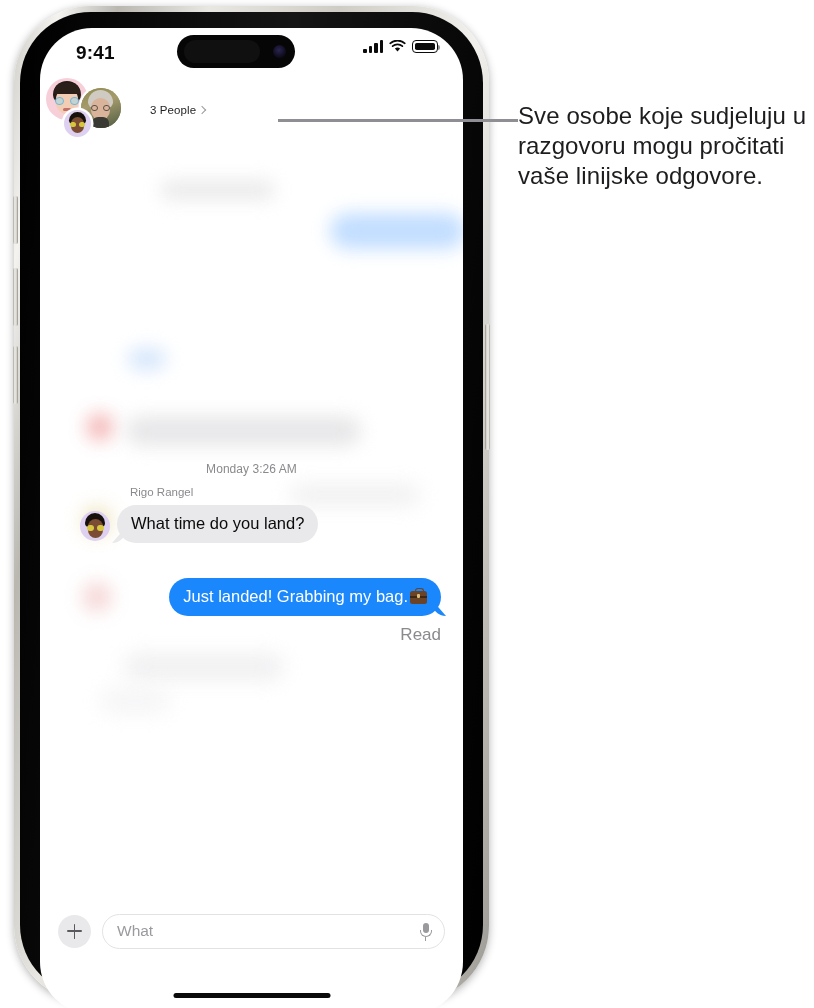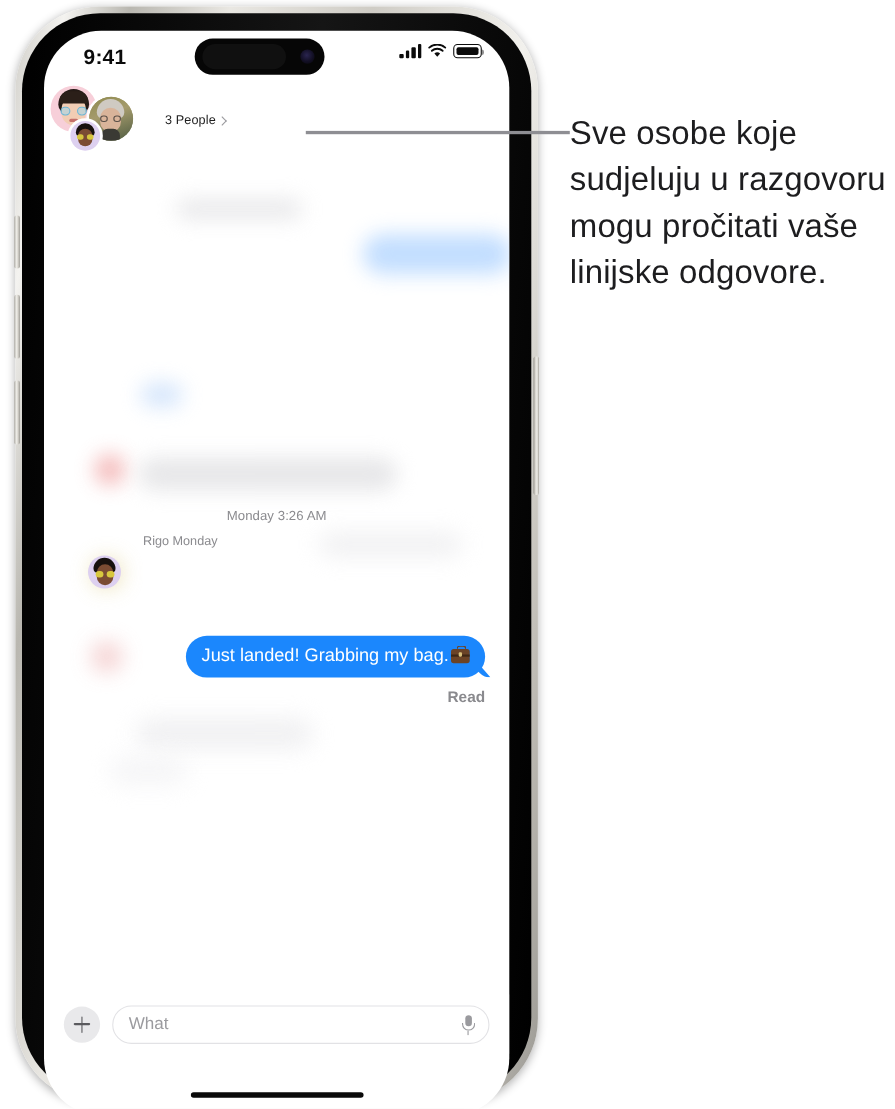--- a/index.html
+++ b/index.html
@@ -358,23 +358,23 @@
   }
   .bag-emoji .body { position:absolute; left:0; top:3px; width:17px; height:13px; border-radius:2.5px; background:#6b4326; }
   .bag-emoji .handle{ position:absolute; left:5px; top:0px; width:7px; height:5px; border:1.6px solid #6b4326; border-bottom:none; border-radius:3px 3px 0 0; }
   .bag-emoji .strap{ position:absolute; left:0; top:8px; width:17px; height:2px; background:#3f2714; }
   .bag-emoji .lock { position:absolute; left:7px; top:6px; width:3px; height:4px; background:#d8c07a; border-radius:1px; }
 
   .read-receipt {
     position: absolute;
     right: 22px;
     top: 597px;
-    font-size: 14px;
+    font-size: 17px;
     color: #8a8a8e;
-    font-weight: bold;
+    font-weight: normal;
   }
 
   
   .input-bar {
     position: absolute;
     left: 0;
     bottom: 56px;
     width: 423px;
     height: 54px;
     display: flex;
@@ -448,22 +448,22 @@
     width: 240px;
     height: 2.6px;
     background: #8e8e93;
     z-index: 40;
   }
   .callout-text {
     position: absolute;
     left: 518px;
     top: 101px;
     width: 290px;
-    font-size: 30px;
-    line-height: 42px;
+    font-size: 24px;
+    line-height: 30px;
     color: #1d1d1f;
     letter-spacing: 0.1px;
   }
 </style>
 </head>
 <body>
 
 <div class="page">
 
   <div class="phone">
@@ -557,31 +557,32 @@
         <div class="people-row">
           <span class="people-label">3 People</span>
           <span class="chev"></span>
         </div>
       </div>
 
       <div class="chat">
 
         <div class="msg-timestamp">Monday 3:26 AM</div>
 
-        <div class="sender-name">Rigo Monday</div>
+        <div class="sender-name">Rigo Rangel</div>
 
         <div class="recv-row">
           <div class="recv-avatar">
             <div class="hair"></div>
             <div class="skin"></div>
             <div class="gl">
                 <span></span>
                 <span></span>
               </div>
           </div>
+          <div class="bubble bubble-recv">What time do you land?</div>
         </div>
 
         <div class="sent-row">
           <div class="bubble bubble-sent">
             <span>Just landed! Grabbing my bag.</span><span class="bag-emoji"><span class="handle"></span><span class="body"></span><span class="strap"></span><span class="lock"></span></span>
           </div>
         </div>
 
         <div class="read-receipt">Read</div>
       </div>

